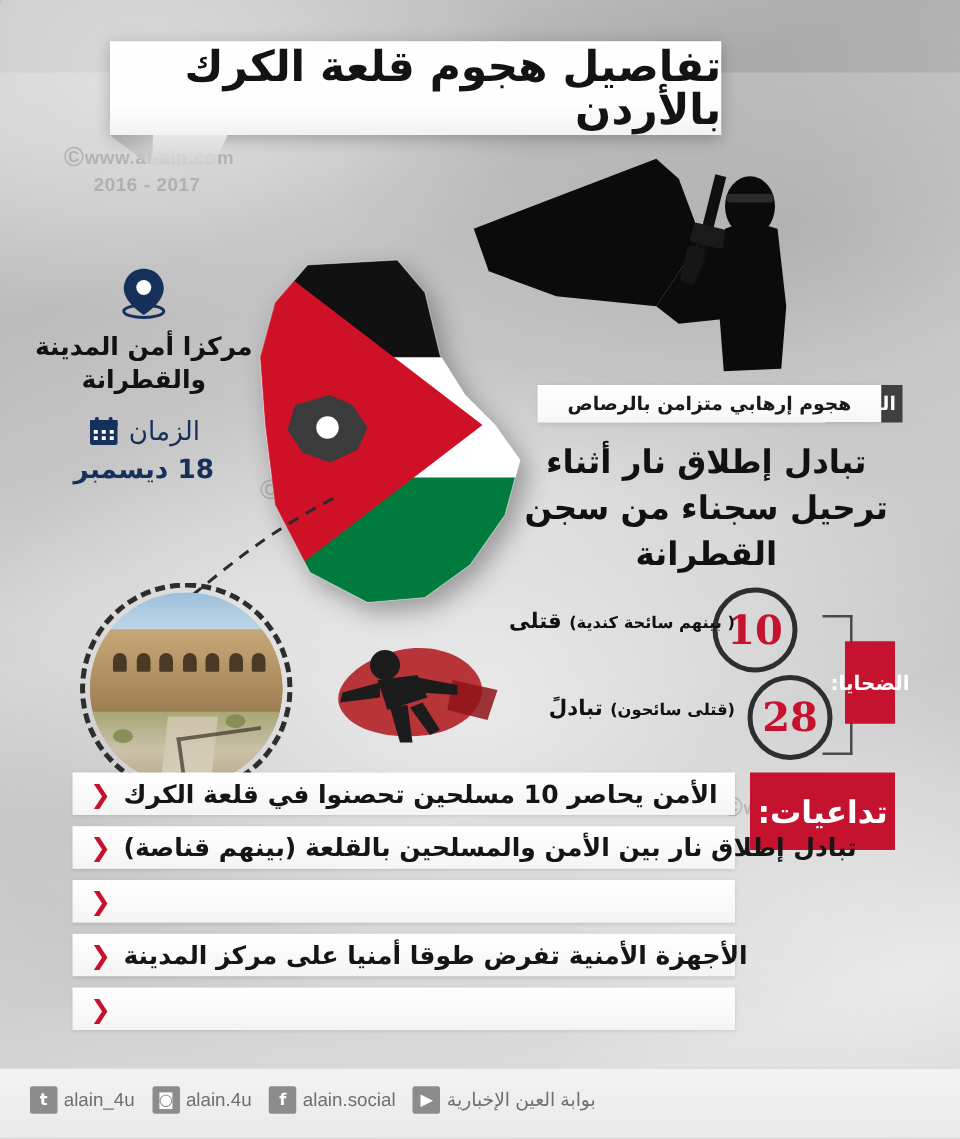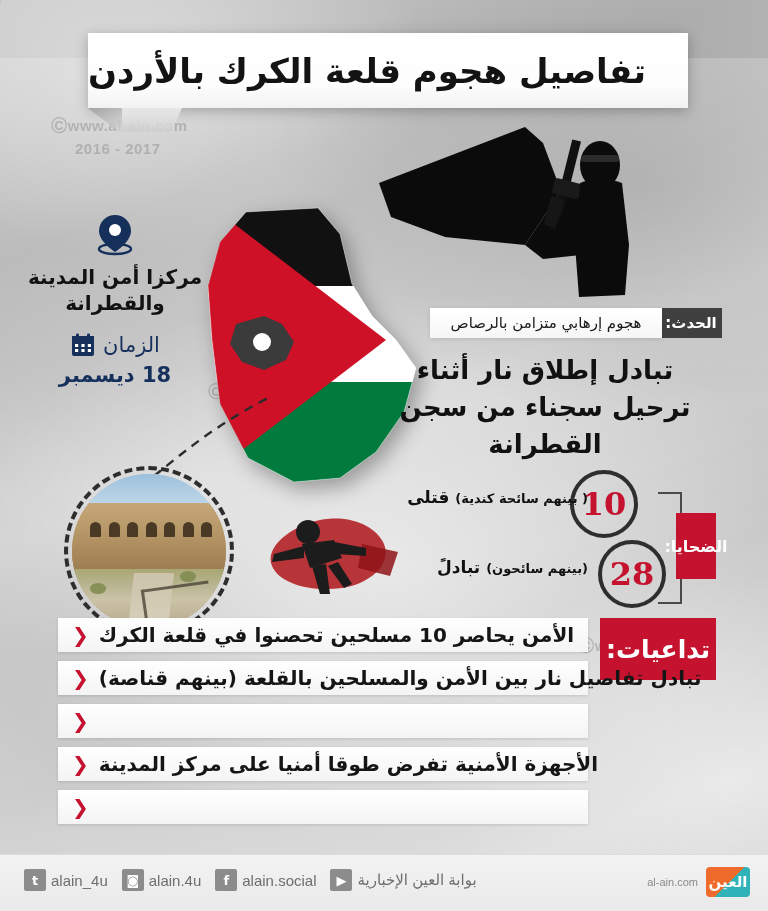--- a/index.html
+++ b/index.html
@@ -38,24 +38,24 @@
     font-family:"Liberation Sans",sans-serif;direction:ltr;text-align:center;
     pointer-events:none;user-select:none;font-weight:600;
   }
   .wm .c{font-size:22px;vertical-align:-2px;margin-left:3px;}
   .wm1{left:48px;top:112px;}
   .wm2{left:205px;top:378px;}
   .wm3{left:575px;top:632px;}
 
   
   .header{
-    position:absolute;left:88px;top:33px;width:600px;height:75px;
+    position:absolute;left:88px;top:33px;width:489px;height:75px;
     background:linear-gradient(180deg,#ffffff 0%,#fdfdfd 70%,#f2f2f2 100%);
     box-shadow:0 3px 12px rgba(0,0,0,.25);
-    display:flex;align-items:center;justify-content:flex-end;
+    display:flex;align-items:center;justify-content:center;
   }
   .header h1{
     margin:0;font-size:34px;font-weight:700;color:#131313;
     letter-spacing:0;line-height:1;
   }
   .fold-l{
     position:absolute;left:88px;top:108px;width:34px;height:26px;
     background:linear-gradient(135deg,#9b9b9b,#d7d7d7);
     clip-path:polygon(0 0,100% 0,100% 100%);
     opacity:.75;
@@ -129,28 +129,28 @@
   
   .victim{position:absolute;left:250px;top:492px;width:160px;height:120px;}
 
   
   .event-tag{
     position:absolute;left:660px;top:308px;width:62px;height:30px;
     background:#404040;color:#fff;display:flex;align-items:center;justify-content:center;
     font-size:15px;font-weight:700;
   }
   .event-strip{
-    position:absolute;left:430px;top:308px;width:232px;height:30px;
+    position:absolute;left:430px;top:308px;width:275px;height:30px;
     background:linear-gradient(180deg,#ffffff,#f6f6f6);
     display:flex;align-items:center;justify-content:center;
-    font-size:15px;font-weight:400;color:#191919;
+    font-size:15px;font-weight:700;color:#191919;
     box-shadow:0 1px 4px rgba(0,0,0,.12);
   }
   .headline{
-    position:absolute;left:380px;top:352px;width:330px;
+    position:absolute;left:400px;top:352px;width:330px;
     text-align:center;font-size:26px;font-weight:700;color:#111;line-height:1.42;
   }
 
   
   .victims-tag{
     position:absolute;left:676px;top:513px;width:40px;height:66px;
     background:#c4122f;color:#fff;display:flex;align-items:center;justify-content:center;
     font-size:16px;font-weight:700;
   }
   .bracket{
@@ -349,33 +349,33 @@
 <div class="victims-tag">الضحايا:</div>
 
 <div class="circ circ-killed">10</div>
 <div class="v-label vl-killed">
   <span class="sm">( بينهم سائحة كندية)</span>
   <span>قتلى</span>
 </div>
 
 <div class="circ circ-injured">28</div>
 <div class="v-label vl-injured">
-  <span class="sm">(بينهم سائحون)</span>
+  <span class="sm">(قتلى سائحون)</span>
   <span>تبادلً</span>
 </div>
 
 <div class="cons-tag">تداعيات:</div>
 <div class="cons-list">
   <div class="cons-item">
     <span class="chev">❮</span>
     <span class="cons-txt">الأمن يحاصر 10 مسلحين تحصنوا في قلعة الكرك</span>
   </div>
   <div class="cons-item">
     <span class="chev">❮</span>
-    <span class="cons-txt">تبادل تفاصيل نار بين الأمن والمسلحين بالقلعة (بينهم قناصة)</span>
+    <span class="cons-txt">تبادل إطلاق نار بين الأمن والمسلحين بالقلعة (بينهم قناصة)</span>
   </div>
   <div class="cons-item">
     <span class="chev">❮</span>
   </div>
   <div class="cons-item">
     <span class="chev">❮</span>
     <span class="cons-txt">الأجهزة الأمنية تفرض طوقا أمنيا على مركز المدينة</span>
   </div>
   <div class="cons-item">
     <span class="chev">❮</span>
@@ -394,17 +394,13 @@
     </div>
     <div class="soc">
       <span class="soc-ico">f</span>
       <span class="soc-txt">alain.social</span>
     </div>
     <div class="soc">
       <span class="soc-ico">▶</span>
       <span class="soc-txt">بوابة العين الإخبارية</span>
     </div>
   </div>
-  <div class="brand">
-    <span class="brand-url">al-ain.com</span>
-    <span class="brand-logo">العين</span>
-  </div>
 </div>
 
 </body></html>

